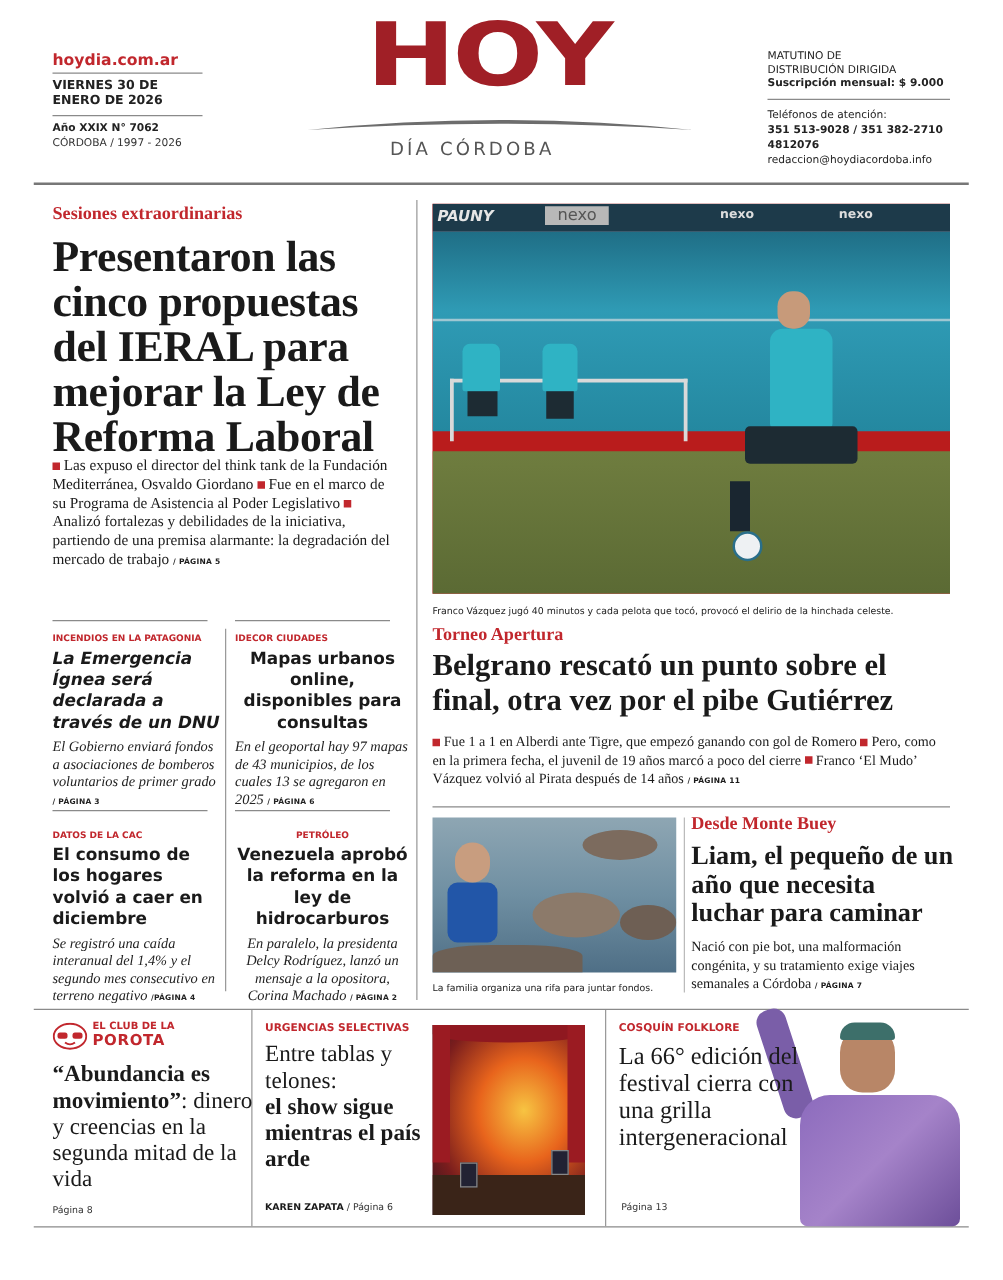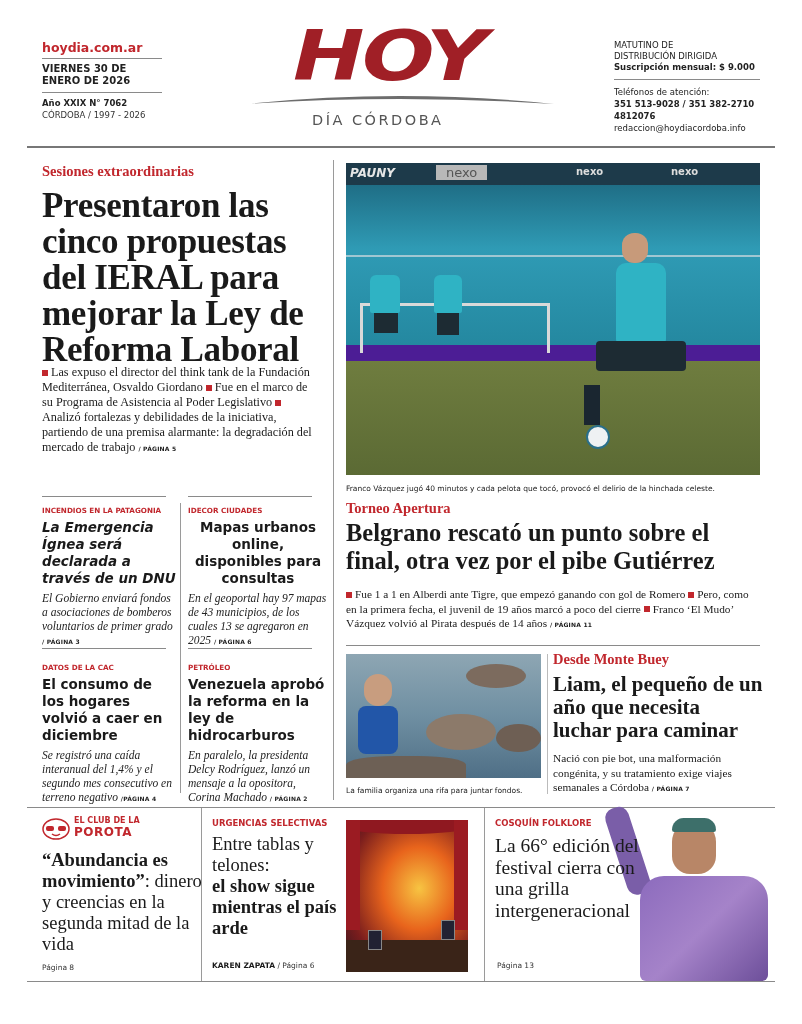--- a/index.html
+++ b/index.html
@@ -9,35 +9,35 @@
   .abs { position: absolute; }
   .hr { position: absolute; background: #8a8a8a; height: 1px; }
   .vr { position: absolute; background: #9a9a9a; width: 1px; }
   .sq { display: inline-block; width: 6px; height: 6px; background: #c1272d; margin: 0 3px 1px 0; vertical-align: middle; }
   .pag { font-family: "DejaVu Sans", sans-serif; font-size: 6px; font-weight: bold; letter-spacing: 0.2px; }
   
   .site { left: 42px; top: 40px; font-size: 12.5px; font-weight: bold; color: #c1272d; }
   .date { left: 42px; top: 63px; font-size: 10px; font-weight: bold; line-height: 12px; color: #222; }
   .ano { left: 42px; top: 98px; font-size: 8.5px; font-weight: bold; color: #222; }
   .city { left: 42px; top: 110px; font-size: 8.5px; color: #333; }
-  .logo { left: 293px; top: 22px; width: 210px; height: 68px; font-style: italic; }
+  .logo { left: 293px; top: 10px; width: 210px; height: 68px; }
   .logo-text { font-family: "DejaVu Sans", sans-serif; font-weight: bold; font-size: 70px; color: #a01f26; letter-spacing: -2px; line-height: 68px; transform: scaleX(1.22); transform-origin: left; display: inline-block; }
   .swoosh { left: 246px; top: 92px; width: 308px; height: 14px; }
   .subtitle { left: 312px; top: 112px; font-size: 14.5px; color: #555; letter-spacing: 2.5px; }
   .rightinfo { left: 614px; top: 40px; font-size: 8.5px; line-height: 11px; color: #222; }
   .contact { left: 614px; top: 86px; font-size: 8.5px; line-height: 12px; color: #222; }
   
   .kicker { font-size: 14.5px; color: #c1272d; font-weight: bold; }
   .lead-h { left: 42px; top: 188px; width: 280px; font-size: 35px; line-height: 36px; font-weight: bold; letter-spacing: -0.3px; }
   .lead-body { left: 42px; top: 365px; width: 278px; font-size: 12.2px; line-height: 15px; }
   .small-kick { font-family: "DejaVu Sans", sans-serif; font-size: 7.2px; font-weight: bold; color: #c1272d; }
   .small-h { font-family: "DejaVu Sans", sans-serif; font-size: 13.5px; font-weight: bold; line-height: 17px; color: #1a1a1a; }
   .small-b { font-style: italic; font-size: 11.5px; line-height: 14px; color: #222; }
   
-  .photo { left: 346px; top: 163px; width: 414px; height: 312px; overflow: hidden; background: #4c1d95; }
+  .photo { left: 346px; top: 163px; width: 414px; height: 312px; overflow: hidden; background: #b91c1c; }
   .caption { font-family: "DejaVu Sans", sans-serif; font-size: 7.5px; color: #222; }
   .sec-h { left: 346px; top: 519px; width: 420px; font-size: 24.5px; line-height: 28px; font-weight: bold; }
   .sec-b { left: 346px; top: 587px; width: 414px; font-size: 11.3px; line-height: 14.5px; }
   .liam-h { left: 553px; top: 673px; width: 210px; font-size: 21px; line-height: 23px; font-weight: bold; }
   .liam-b { left: 553px; top: 751px; width: 210px; font-size: 11.3px; line-height: 14.5px; }
   .bottom-h { font-size: 18.5px; line-height: 21px; }
   .pagina { font-family: "DejaVu Sans", sans-serif; font-size: 7.5px; color: #333; }
 </style>
 </head>
 <body>
@@ -102,21 +102,21 @@
 </div>
 
 <div class="hr" style="left:42px;top:648px;width:124px;"></div>
 <div class="hr" style="left:188px;top:648px;width:124px;"></div>
 
 <div class="abs" style="left:42px;top:663px;width:135px;">
   <div class="small-kick">DATOS DE LA CAC</div>
   <div class="small-h" style="margin-top:4px;">El consumo de los hogares volvió a caer en diciembre</div>
   <div class="small-b" style="margin-top:4px;"><span>Se registró una caída interanual del 1,4% y el segundo mes consecutivo en terreno negativo</span> <span class="pag" style="font-style:normal">/PÁGINA 4</span></div>
 </div>
-<div class="abs" style="left:188px;top:663px;width:140px;">
+<div class="abs" style="left:188px;top:663px;width:140px;text-align:center;">
   <div class="small-kick">PETRÓLEO</div>
   <div class="small-h" style="margin-top:4px;">Venezuela aprobó la reforma en la ley de hidrocarburos</div>
   <div class="small-b" style="margin-top:4px;"><span>En paralelo, la presidenta Delcy Rodríguez, lanzó un mensaje a la opositora, Corina Machado</span> <span class="pag" style="font-style:normal">/ PÁGINA 2</span></div>
 </div>
 
 <div class="abs photo">
   <div class="abs" style="left:0;top:0;width:414px;height:22px;background:#1d3a4a;">
     <span class="abs sans" style="left:4px;top:3px;font-size:12px;font-weight:bold;font-style:italic;color:#e6e6e6;">PAUNY</span>
     <span class="abs sans" style="left:90px;top:2px;padding:0 10px;font-size:13px;background:#b8b8b8;color:#555;">nexo</span>
     <span class="abs sans" style="left:230px;top:3px;font-size:10px;color:#ddd;font-weight:bold;">nexo</span>

